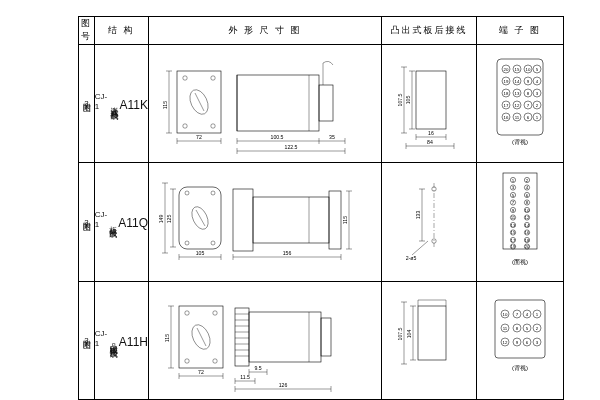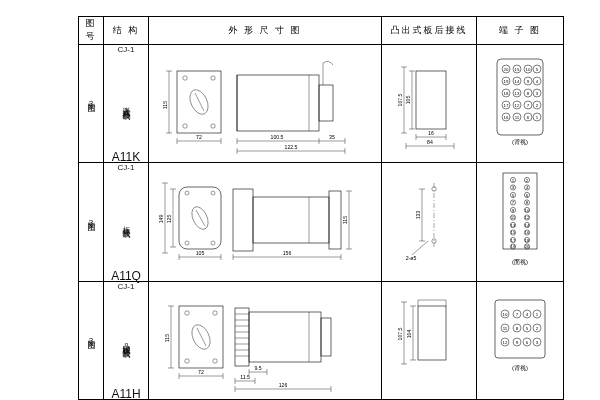--- a/index.html
+++ b/index.html
@@ -9,21 +9,21 @@
   table.main td, table.main th{border:1px solid #000;padding:0;}
   .hdr{height:20px;font-size:9px;text-align:center;font-weight:normal;color:#000;letter-spacing:2px;}
   .col-no{width:26px;}
   .col-struct{width:46px;}
   .col-outline{width:232px;}
   .col-hole{width:94px;}
   .col-term{width:86px;}
   .rowcell{height:114px;vertical-align:middle;}
   .vert{writing-mode:vertical-rl;text-orientation:upright;font-size:8px;line-height:11px;letter-spacing:1px;margin:0 auto;display:block;text-align:center;}
   .cellcenter{display:flex;align-items:center;justify-content:center;height:100%;}
-  .structbox{display:flex;flex-direction:column;align-items:center;justify-content:space-between;height:100%;font-size:7.5px;line-height:10px;}
+  .structbox{display:flex;flex-direction:row;align-items:center;justify-content:space-between;height:100%;font-size:7.5px;line-height:10px;}
   .structbox .code{font-size:8px;margin-bottom:3px;}
   .structbox .mid{writing-mode:vertical-rl;text-orientation:upright;letter-spacing:1px;font-size:8px;line-height:11px;}
   .structbox .sub{font-size:12px;margin-top:3px;}
   .drawwrap{position:relative;width:100%;height:100%;}
   svg{display:block;}
   .lbl{font-size:5.2px;font-family:"Liberation Sans",sans-serif;fill:#000;}
   .cn{font-size:6px;font-family:"Liberation Sans",sans-serif;fill:#000;}
   .ln{stroke:#000;stroke-width:0.6;fill:none;}
   .lnthin{stroke:#000;stroke-width:0.4;fill:none;}
   .cdash{stroke:#000;stroke-width:0.35;fill:none;stroke-dasharray:5 2 1 2;}

